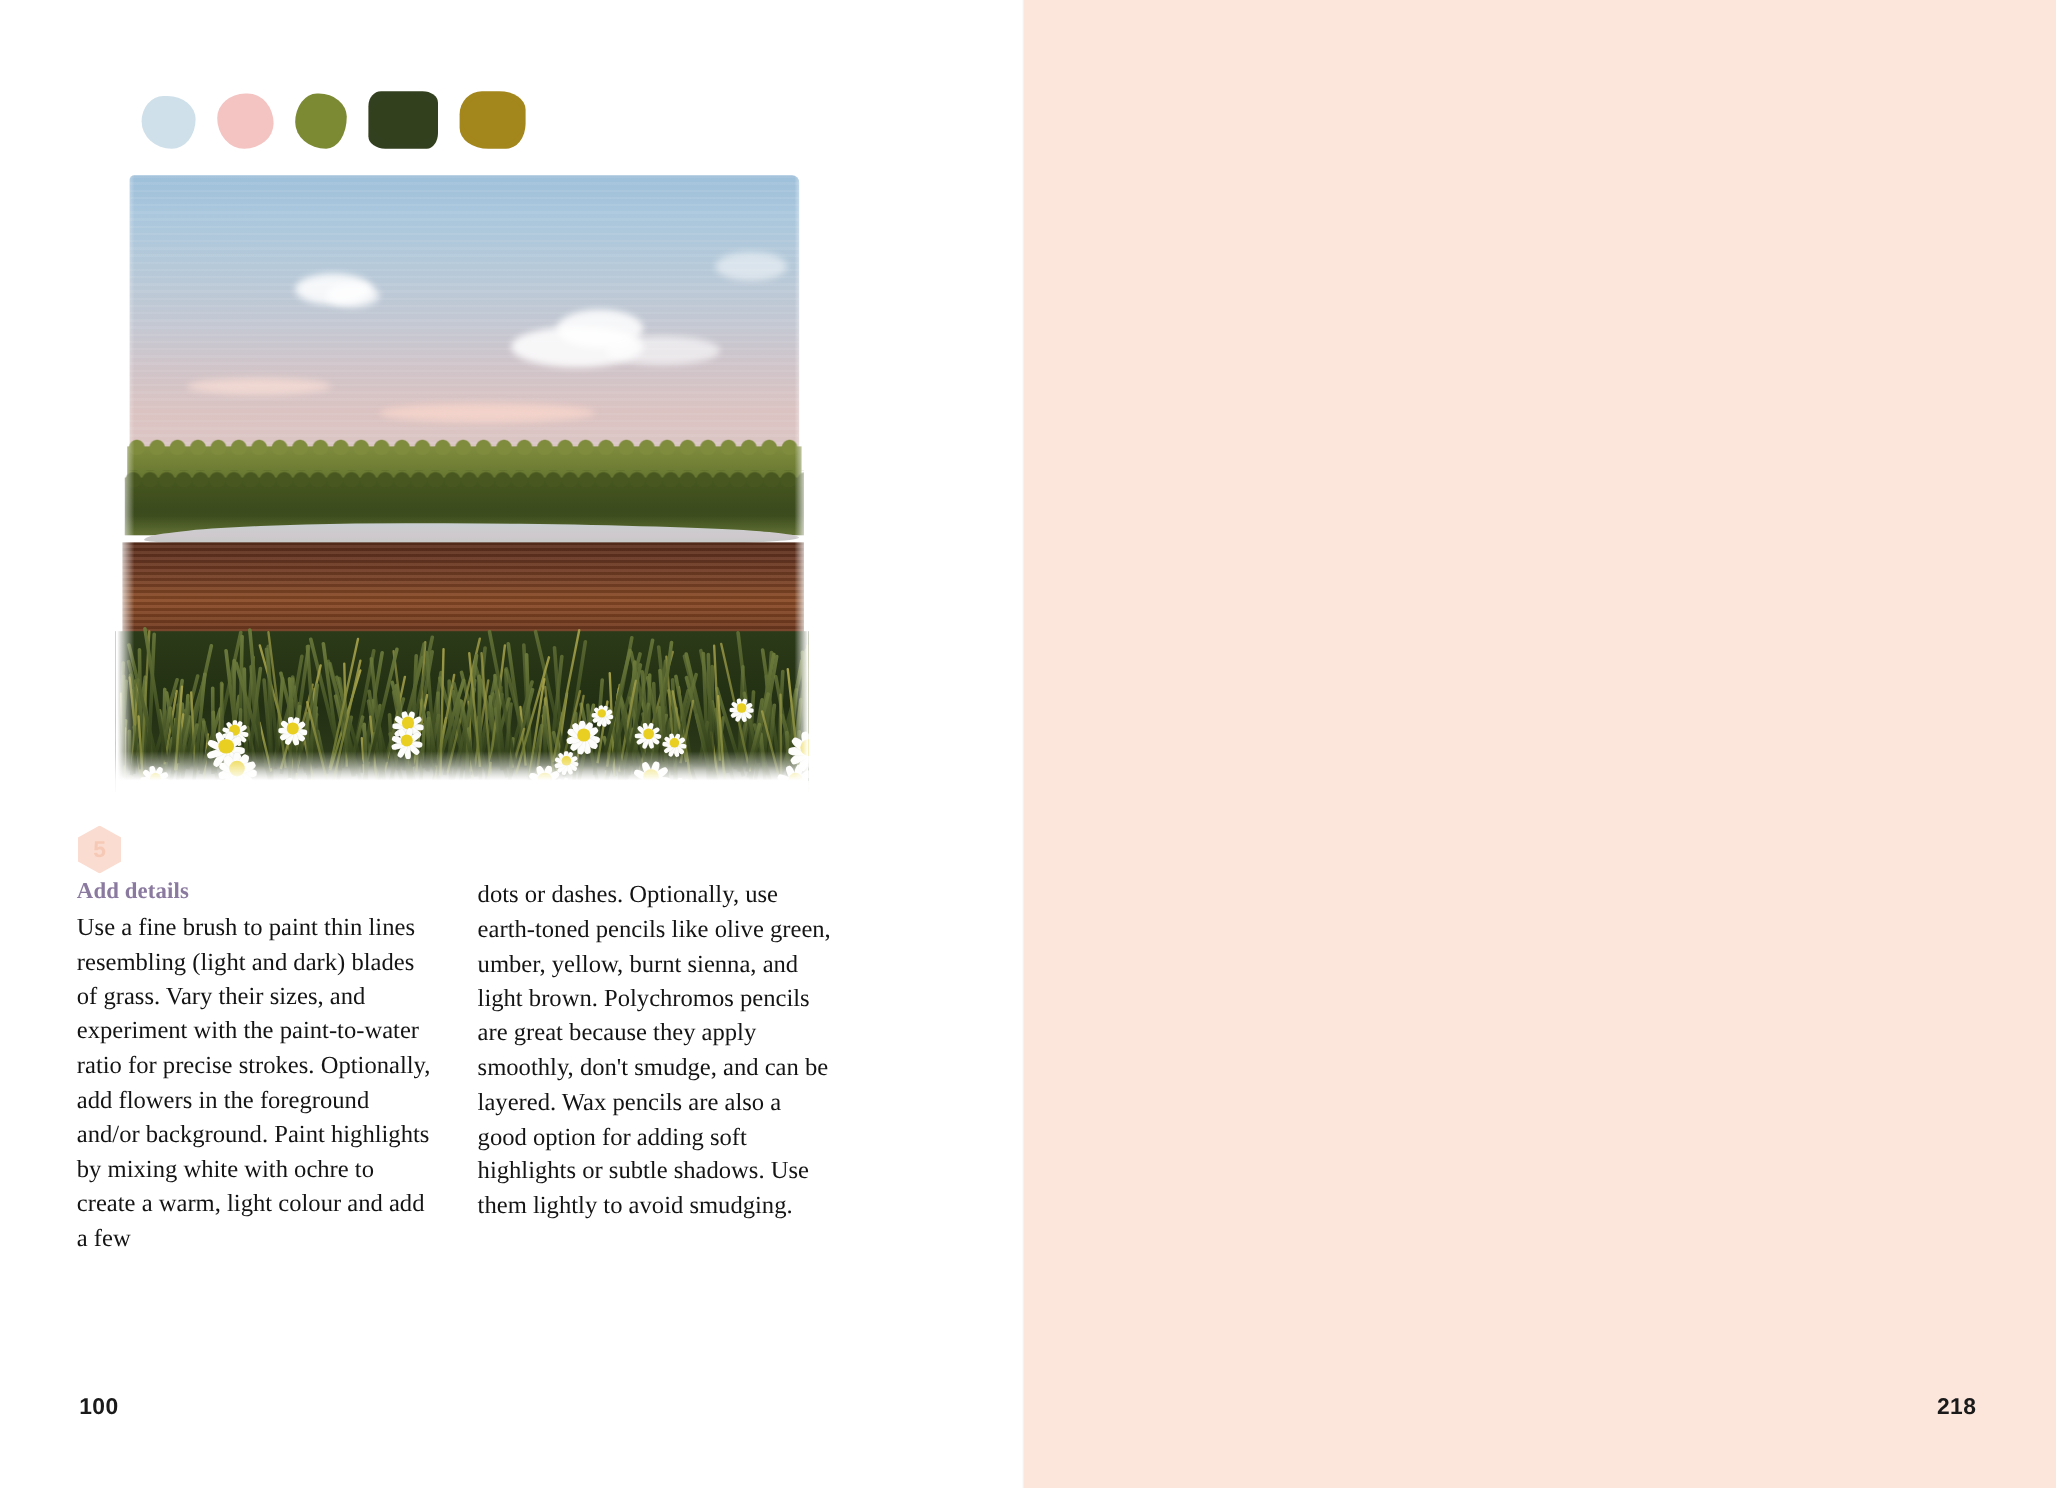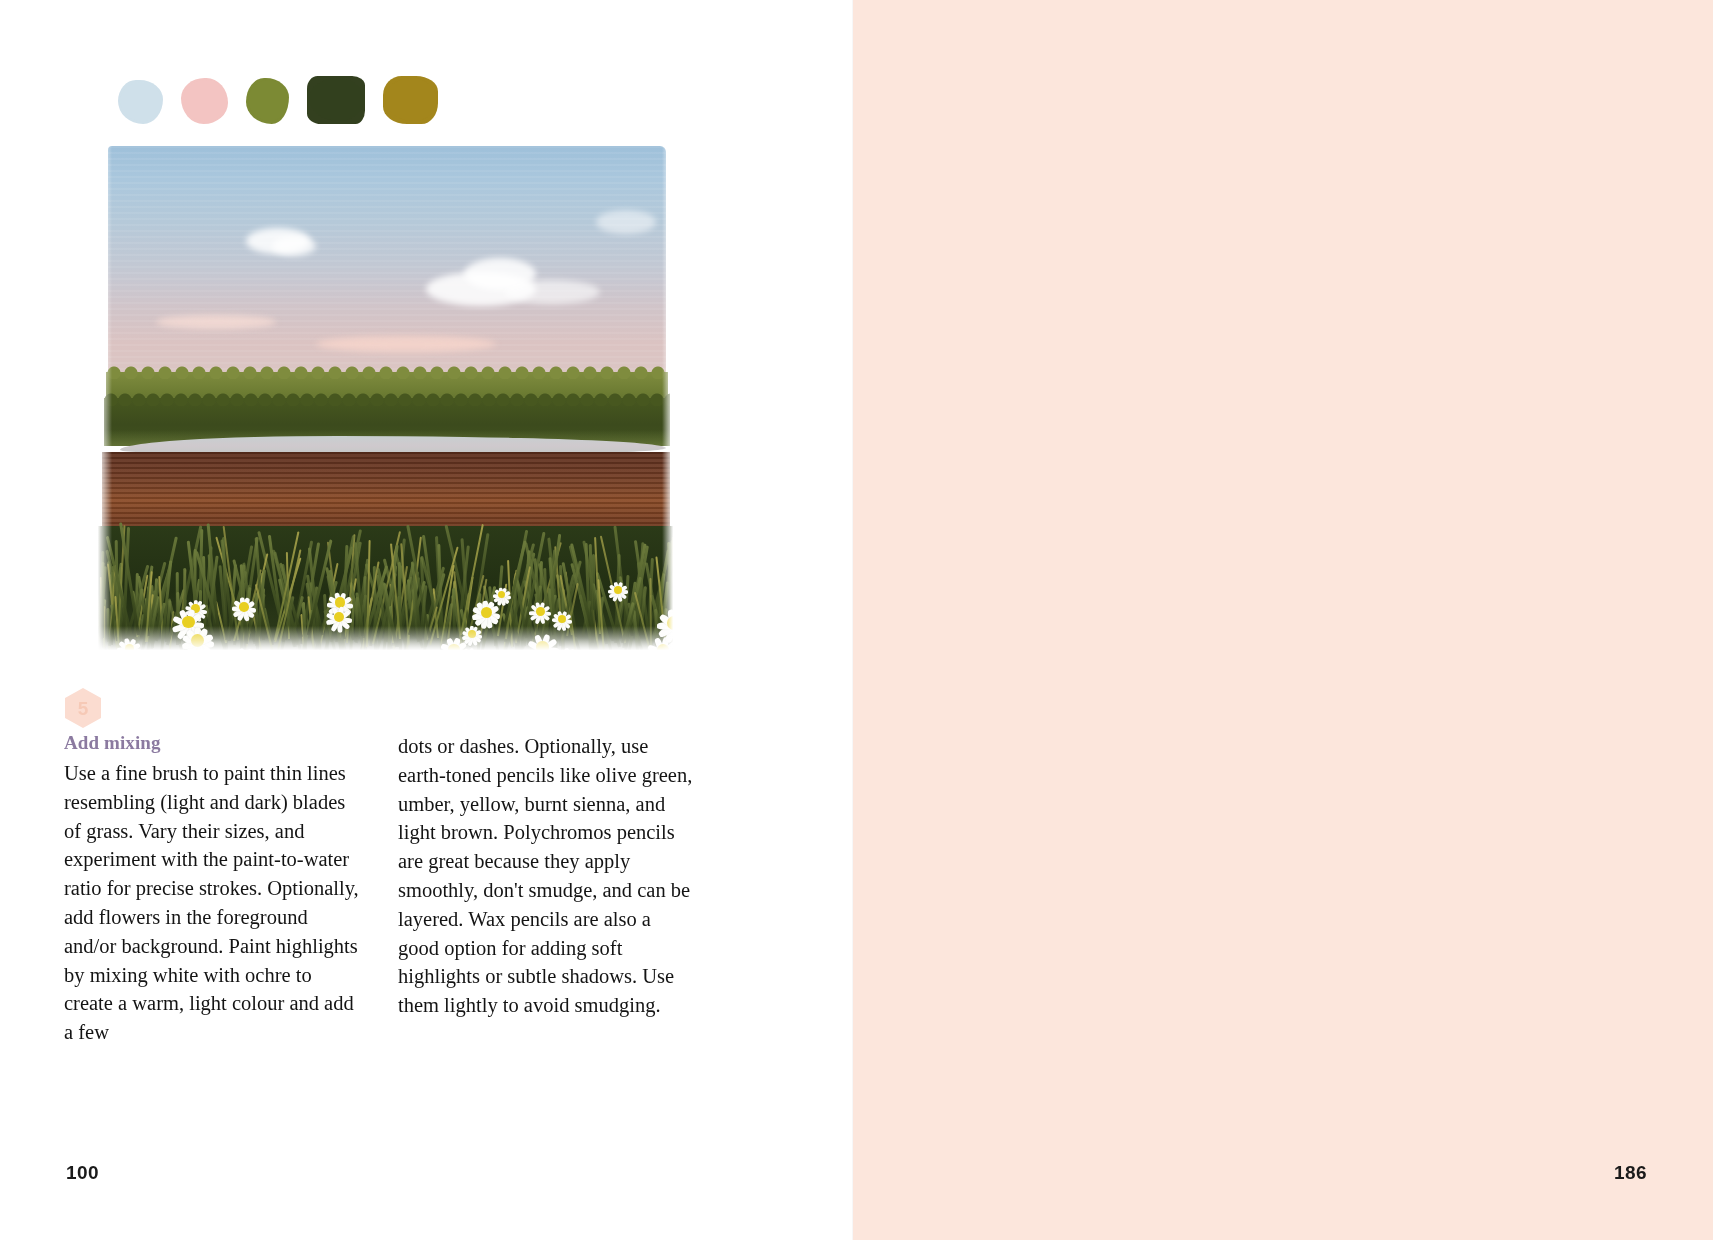--- a/index.html
+++ b/index.html
@@ -1062,31 +1062,31 @@
         <div class="fade-right"></div>
       </div>
     </div>
 
     <div class="step-badge">
       <span>5</span>
     </div>
 
     <div class="columns">
       <div class="col col-1">
-        <h3 class="col-heading">Add mixing</h3>
+        <h3 class="col-heading">Add details</h3>
         <p>Use a fine brush to paint thin lines resembling (light and dark) blades of grass. Vary their sizes, and experiment with the paint-to-water ratio for precise strokes. Optionally, add flowers in the foreground and/or background. Paint highlights by mixing white with ochre to create a warm, light colour and add a few</p>
       </div>
       <div class="col col-2">
         <p>dots or dashes. Optionally, use earth-toned pencils like olive green, umber, yellow, burnt sienna, and light brown. Polychromos pencils are great because they apply smoothly, don't smudge, and can be layered. Wax pencils are also a good option for adding soft highlights or subtle shadows. Use them lightly to avoid smudging.</p>
       </div>
     </div>
 
     <div class="folio-left">100</div>
   </div>
 
   <div class="gutter"></div>
 
   <div class="page-right">
 
-    <div class="folio-right">186</div>
+    <div class="folio-right">218</div>
   </div>
 
 </div>
 
 </body></html>

